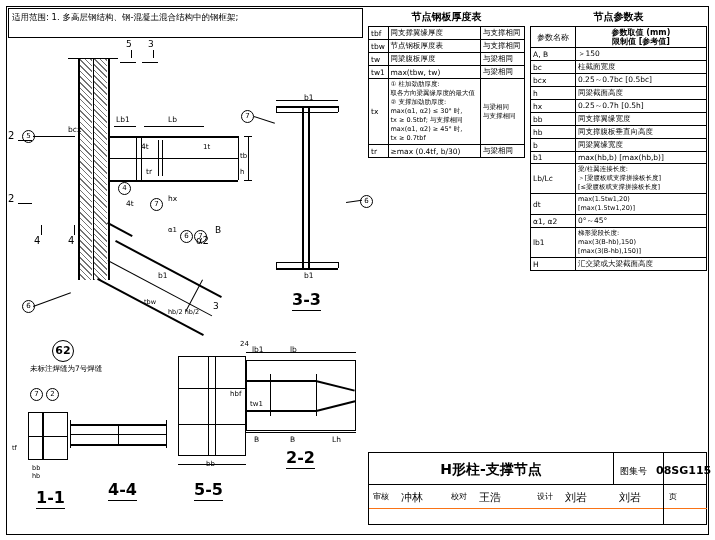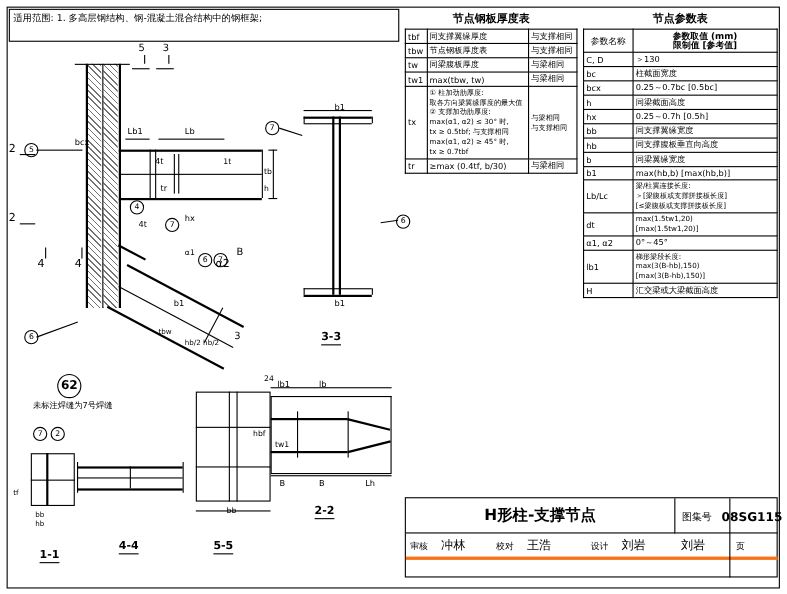--- a/index.html
+++ b/index.html
@@ -15,21 +15,21 @@
          font-size:8.5px;line-height:13px;padding:2px 3px;box-sizing:border-box;}
   .scope div{white-space:nowrap;}
   .leftpanel{position:absolute;left:8px;top:40px;width:355px;height:485px;}
   
   .ln{position:absolute;background:#000;}
   .h{height:1px;}
   .v{width:1px;}
   .h2{height:2px;}
   .v2{width:2px;}
   .lbl{position:absolute;font-size:7.5px;line-height:8px;white-space:nowrap;}
-  .titleu{position:absolute;font-size:10px;font-weight:bold;white-space:nowrap;margin-top:11px;}
+  .titleu{position:absolute;font-size:16px;font-weight:bold;white-space:nowrap;}
   .titleu:after{content:"";position:absolute;left:0;right:0;bottom:-2px;height:1px;background:#000;}
   .circ{position:absolute;border:1px solid #000;border-radius:50%;text-align:center;
         font-size:7px;line-height:11px;width:11px;height:11px;}
   .circ62{position:absolute;border:1.5px solid #000;border-radius:50%;text-align:center;
         font-size:11px;line-height:19px;width:20px;height:20px;font-weight:bold;}
   .box{position:absolute;border:1px solid #000;box-sizing:border-box;}
   .hatch{position:absolute;background:repeating-linear-gradient(45deg,#000 0 1px,transparent 1px 4px);}
   
   .rpanel{position:absolute;left:368px;top:8px;width:339px;height:517px;}
   .tblcap{position:absolute;font-size:10px;font-weight:bold;text-align:center;}
@@ -40,24 +40,24 @@
   .t2{left:162px;top:18px;width:177px;}
   .t2 th{font-size:8px;text-align:center;height:14px;}
   .c{text-align:left;}
   
   .tbox{position:absolute;left:368px;top:452px;width:339px;height:73px;border:1px solid #000;box-sizing:border-box;}
   .tbox .mt{position:absolute;left:0;top:0;width:245px;height:32px;
             border-bottom:1px solid #000;border-right:1px solid #000;box-sizing:border-box;
             font-size:14px;font-weight:bold;text-align:center;line-height:32px;color:#000;}
   .tbox .dg{position:absolute;left:245px;top:0;width:93px;height:32px;border-bottom:1px solid #000;box-sizing:border-box;
             font-size:9px;text-align:center;line-height:32px;}
-  .tbox .row2{position:absolute;left:0;top:32px;width:338px;height:24px;border-bottom:3px solid #f97316;box-sizing:border-box;}
+  .tbox .row2{position:absolute;left:0;top:32px;width:338px;height:24px;border-bottom:1px solid #f97316;box-sizing:border-box;}
   .tbox .row3{position:absolute;left:0;top:56px;width:338px;height:16px;box-sizing:border-box;}
   .sig{position:absolute;font-size:8px;line-height:24px;}
-  .sigv{position:absolute;font-size:11px;line-height:24px;font-family:Liberation Mono, monospace;}
+  .sigv{position:absolute;font-size:11px;line-height:24px;font-family:Liberation Sans, sans-serif;}
   .vline{position:absolute;width:1px;background:#000;}
   .gxh{position:absolute;font-size:9px;}
 </style>
 </head>
 <body>
 
 <div class="page">
   <div class="frame"></div>
 
   <div class="scope">
@@ -263,22 +263,22 @@
       </table>
 
     <table class="t2">
       <tbody>
           <tr>
         <th style="width:42px">参数名称</th>
         <th style="width:133px;white-space:pre-line;line-height:9px;font-weight:bold;">参数取值 (mm)
 限制值 [参考值]</th>
       </tr>
       <tr>
-            <td class="c">C, D</td>
-            <td>＞130</td>
+            <td class="c">A, B</td>
+            <td>＞150</td>
           </tr>
       <tr>
             <td class="c">bc</td>
             <td>柱截面宽度</td>
           </tr>
       <tr>
             <td class="c">bcx</td>
             <td>0.25～0.7bc [0.5bc]</td>
           </tr>
       <tr>

